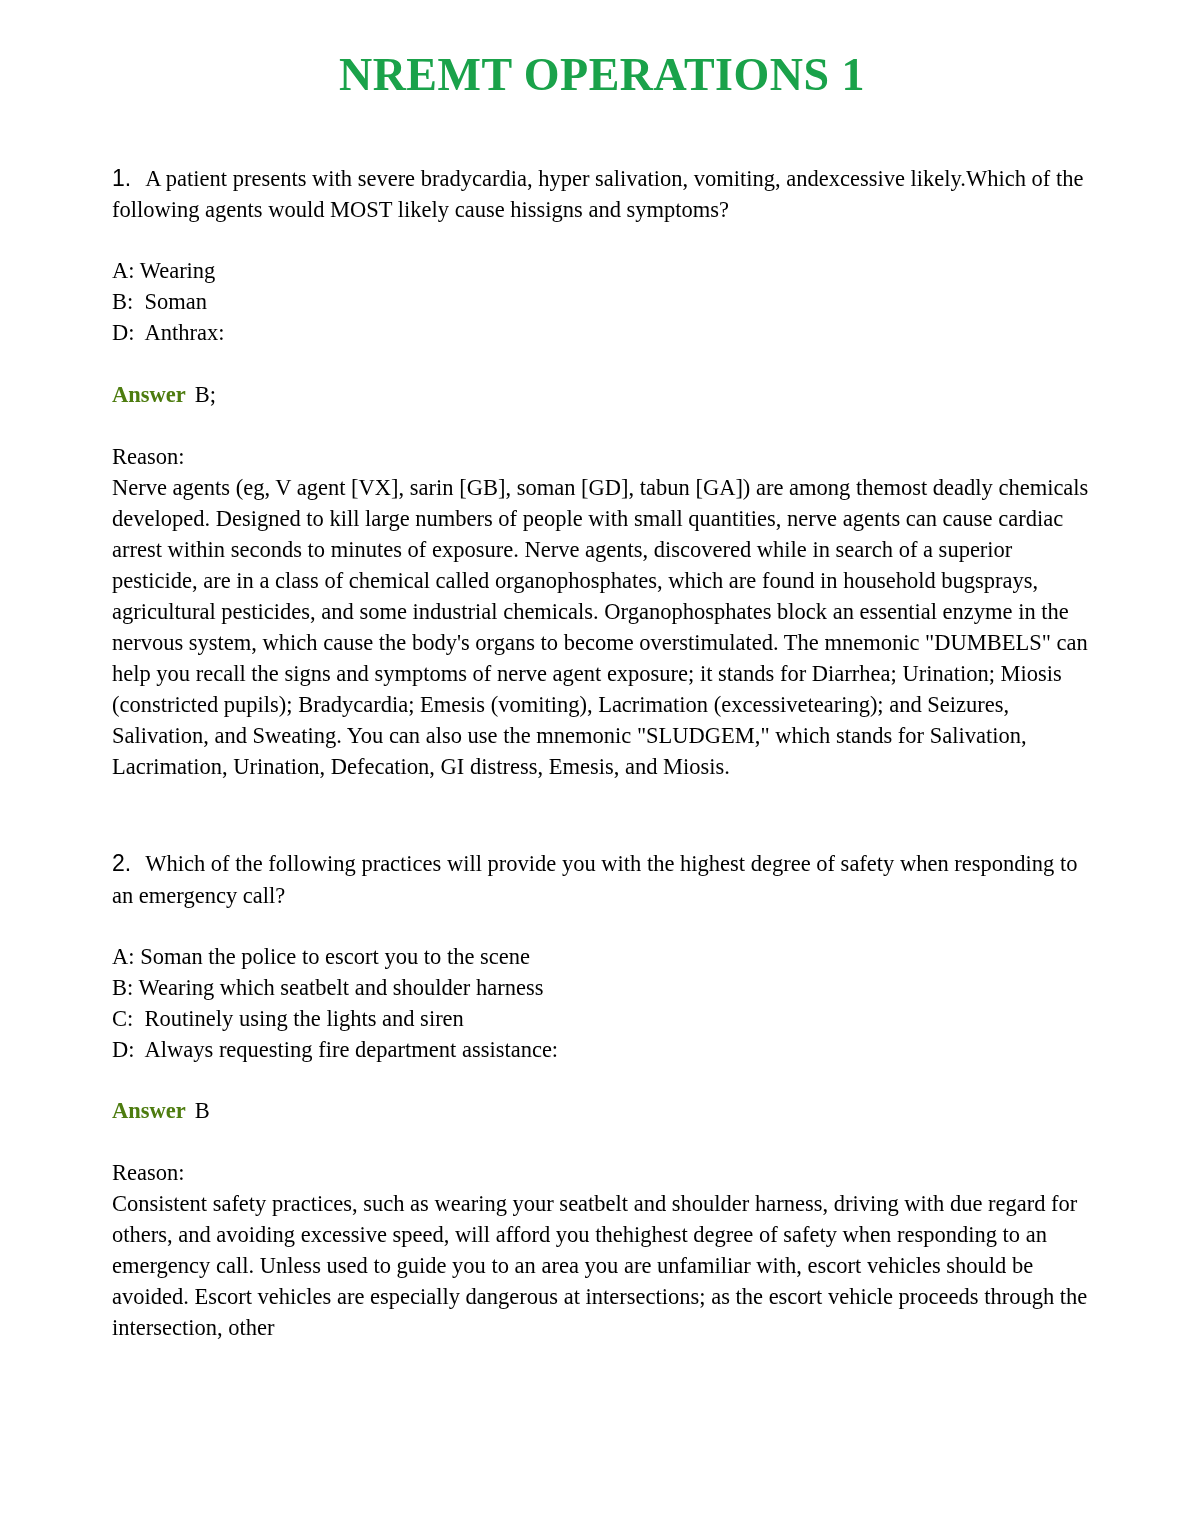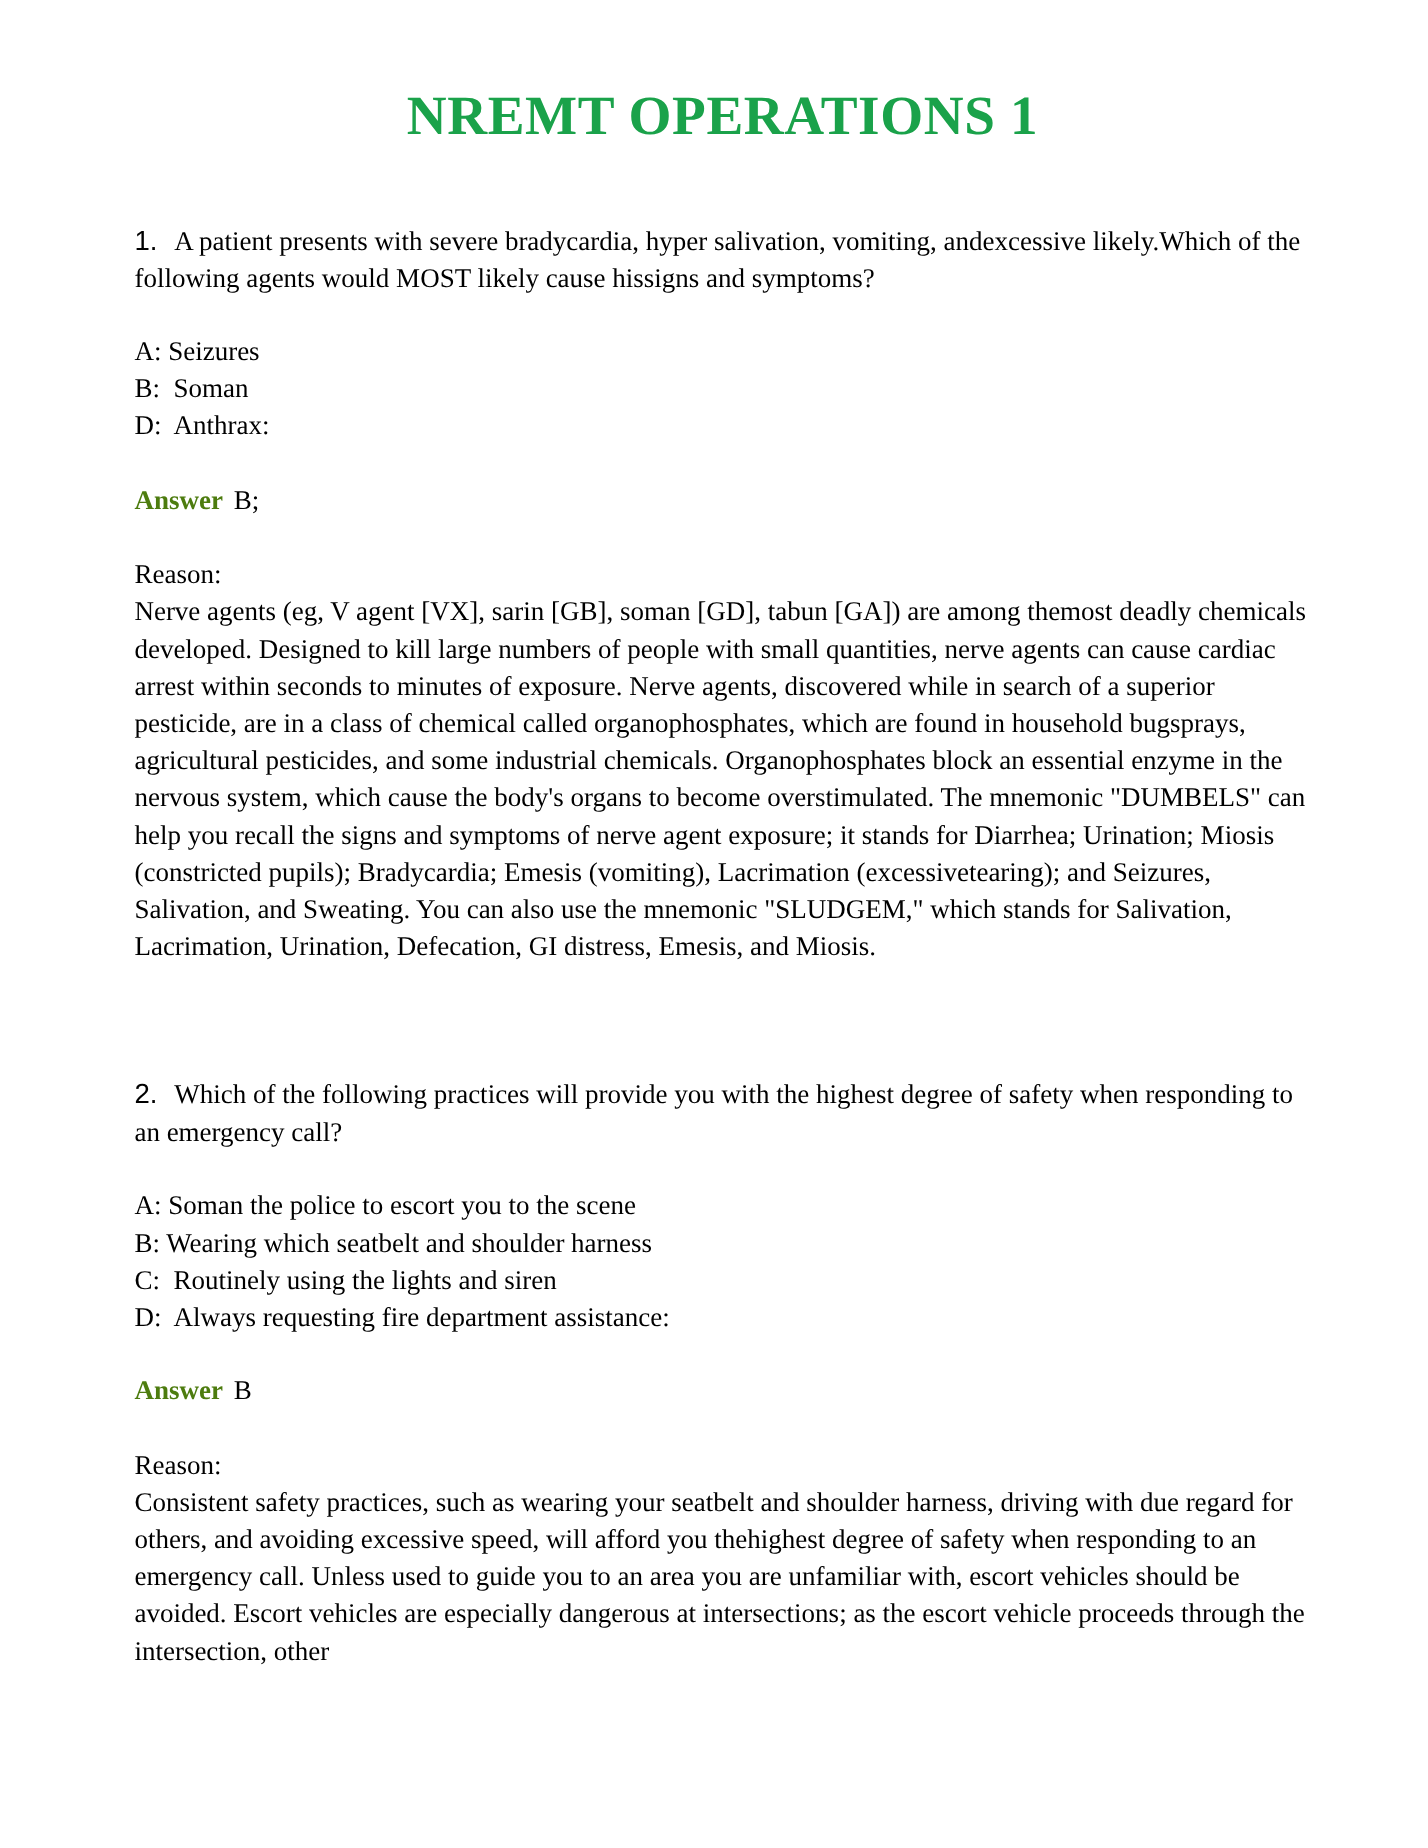--- a/index.html
+++ b/index.html
@@ -7,33 +7,33 @@
   body {
     width: 1190px;
     height: 1540px;
     overflow: hidden;
     font-family: "Liberation Serif", serif;
     color: #000000;
     font-size: 22.5px;
     line-height: 1.38;
   }
   .page {
-    padding: 72px 98px 0 112px;
+    padding: 50px 98px 0 112px;
   }
   .doc-title {
     text-align: center;
     font-size: 46px;
     font-weight: bold;
     color: #1aa24a;
     letter-spacing: 0.5px;
     line-height: 1.1;
     margin-bottom: 62px;
   }
   .question + .question {
-    margin-top: 92px;
+    margin-top: 66px;
   }
   .q-head {
     margin-bottom: 30px;
   }
   .q-num {
     font-family: "Liberation Sans", sans-serif;
     font-size: 23px;
     padding-right: 14px;
   }
   .options {
@@ -64,21 +64,21 @@
 
 <div class="page">
 
   <h1 class="doc-title">NREMT OPERATIONS 1</h1>
 
   <section class="question">
     <p class="q-head">
       <span class="q-num">1.</span><span class="q-text">A patient presents with severe bradycardia, hyper salivation, vomiting, andexcessive likely.Which of the following agents would MOST likely cause hissigns and symptoms?</span>
     </p>
     <div class="options">
-      <p class="option">A: Seizures</p>
+      <p class="option">A: Wearing</p>
       <p class="option">B:  Soman</p>
       <p class="option">D:  Anthrax:</p>
     </div>
     <p class="answer-line">
       <span class="answer-label">Answer</span><span class="answer-value">B;</span>
     </p>
     <p class="reason-label">Reason:</p>
     <p class="reason-text">Nerve agents (eg, V agent [VX], sarin [GB], soman [GD], tabun [GA]) are among themost deadly chemicals developed. Designed to kill large numbers of people with small quantities, nerve agents can cause cardiac arrest within seconds to minutes of exposure. Nerve agents, discovered while in search of a superior pesticide, are in a class of chemical called organophosphates, which are found in household bugsprays, agricultural pesticides, and some industrial chemicals. Organophosphates block an essential enzyme in the nervous system, which cause the body's organs to become overstimulated. The mnemonic "DUMBELS" can help you recall the signs and symptoms of nerve agent exposure; it stands for Diarrhea; Urination; Miosis (constricted pupils); Bradycardia; Emesis (vomiting), Lacrimation (excessivetearing); and Seizures, Salivation, and Sweating. You can also use the mnemonic "SLUDGEM," which stands for Salivation, Lacrimation, Urination, Defecation, GI distress, Emesis, and Miosis.</p>
   </section>
 

